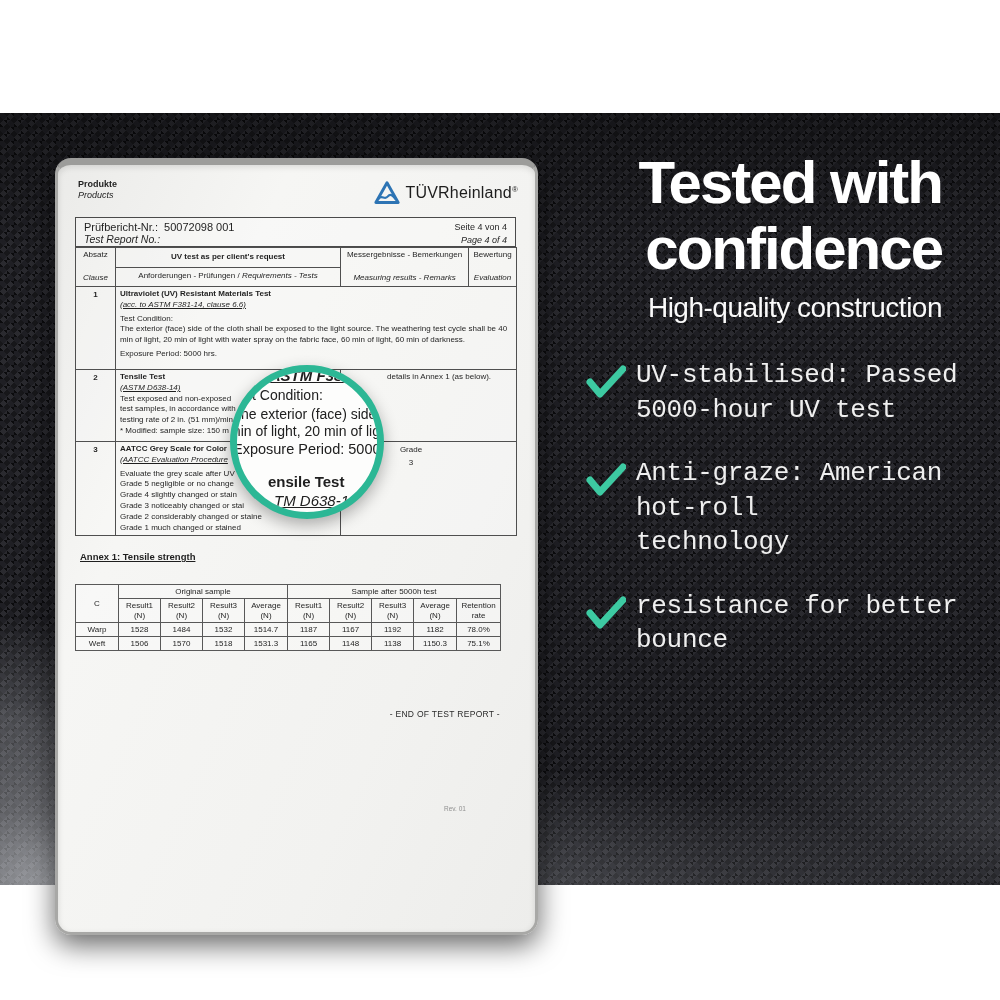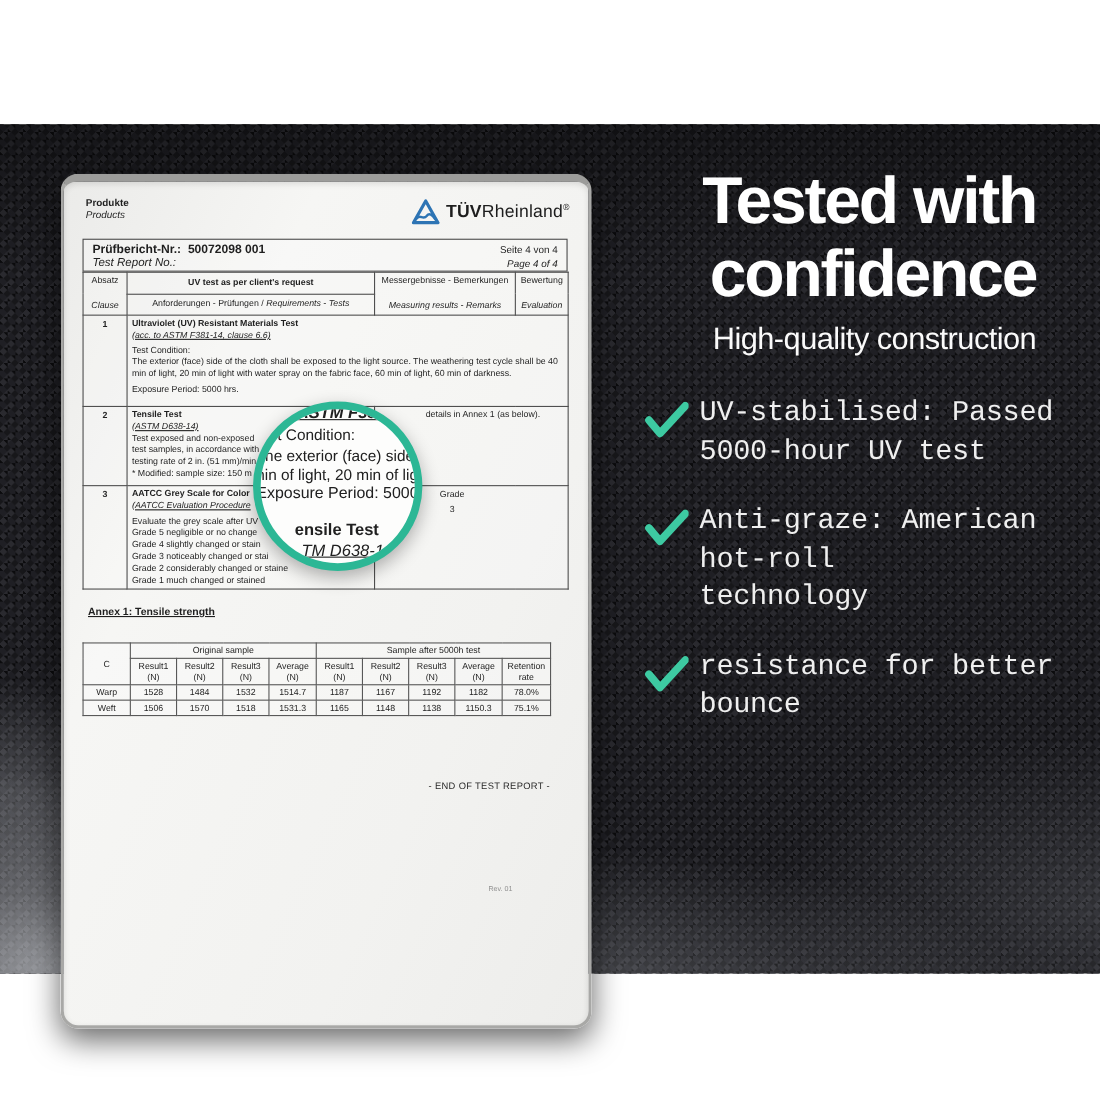--- a/index.html
+++ b/index.html
@@ -34,26 +34,26 @@
   .b{font-weight:bold;}
   .i{font-style:italic;}
   .u{text-decoration:underline;}
   .ctr{text-align:center;}
   .pre{white-space:pre-line;}
 
   .doc-head{position:absolute;left:20px;top:14px;width:440px;display:flex;justify-content:space-between;align-items:flex-start;}
   .prod{font-size:9px;line-height:1.25;}
   .logo{display:flex;align-items:center;gap:5px;margin-top:2px;}
   .logo-text{font-size:16px;color:#1d1d1d;letter-spacing:.2px;}
-  .logo-text .lt{font-weight:bold;}
+  .logo-text .lt{font-weight:normal;}
   .logo-text sup{font-size:8px;}
 
   .rbox{position:absolute;left:17px;top:52px;width:441px;height:30px;border:1.5px solid #4a4a4a;
     display:flex;justify-content:space-between;padding:3px 8px 2px;background:rgba(255,255,255,.25);}
-  .rbox .lf1{font-size:11px;font-weight:bold;}
+  .rbox .lf1{font-size:11px;font-weight:normal;}
   .rbox .lf2{font-size:10.5px;font-style:italic;}
   .rbox .rt{text-align:right;font-size:9px;line-height:1.45;}
 
   table.mt{position:absolute;left:17px;top:82px;width:441px;border-collapse:collapse;table-layout:fixed;
     font-size:8px;line-height:1.35;background:rgba(255,255,255,.2);}
   table.mt td{border:1.2px solid #4f4f4f;vertical-align:top;padding:2px 4px;}
   .mt .hsplit{display:flex;flex-direction:column;justify-content:space-between;height:34px;}
   .mt td.hc{height:19px;vertical-align:middle;}
   .mt td.num{text-align:center;font-weight:bold;padding-top:3px;}
   .mt .content .sp{margin-top:3px;}

